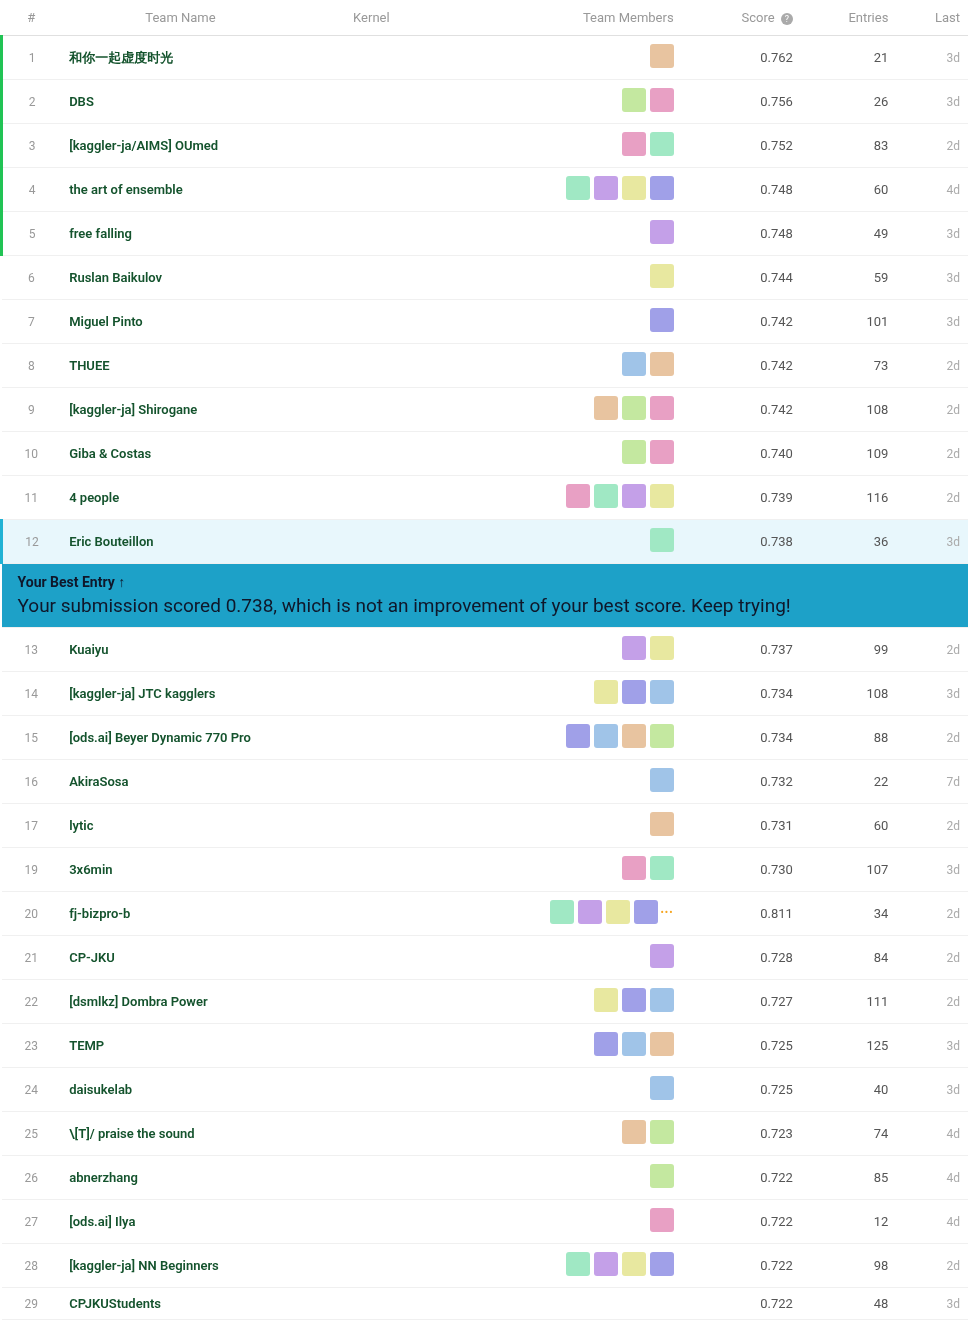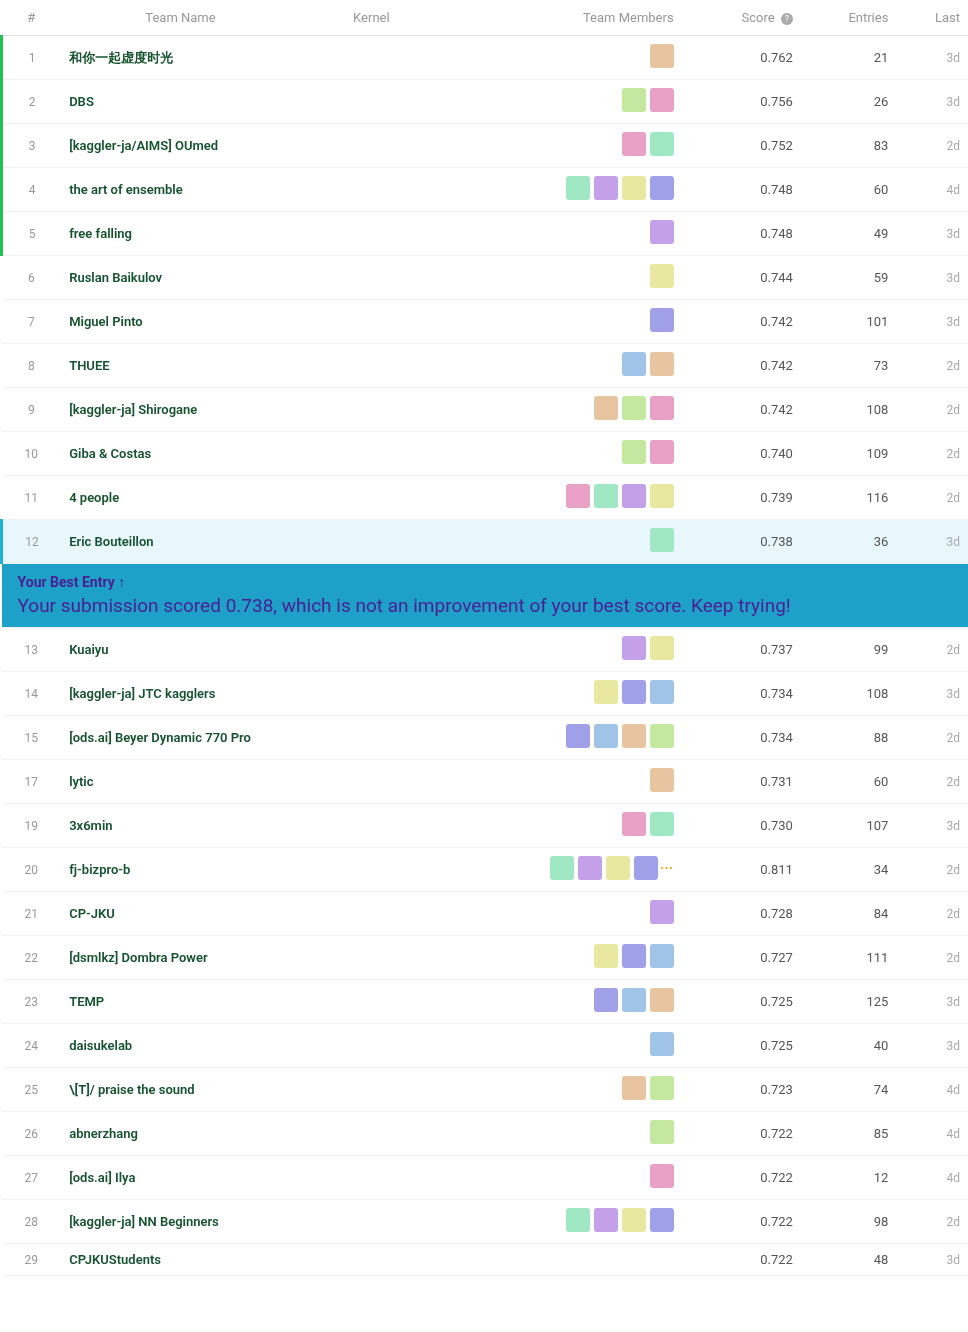--- a/index.html
+++ b/index.html
@@ -72,21 +72,21 @@
     }
     .row-highlight {
       background: #e8f7fc !important;
       border-left: 3px solid #20b2d4;
     }
     .row-top { border-left: 3px solid #21c354; }
 
     
     .best-entry-banner {
       background: #1da1c8;
-      color: #4c1d95;
+      color: #0f172a;
       padding: 10px 16px;
     }
     .best-entry-banner .title {
       font-weight: bold;
       font-size: 14px;
       margin-bottom: 4px;
       display: flex;
       align-items: center;
       gap: 6px;
     }
@@ -335,20 +335,31 @@
             <span class="avatar" style="background: rgb(160, 160, 232);"></span>
             <span class="avatar" style="background: rgb(160, 196, 232);"></span>
             <span class="avatar" style="background: rgb(232, 196, 160);"></span>
             <span class="avatar" style="background: rgb(196, 232, 160);"></span>
           </div></td>
         <td class="score">0.734</td>
         <td class="entries">88</td>
         <td class="last">2d</td>
       </tr>
       <tr>
+        <td class="num">16</td>
+        <td class="team-name">AkiraSosa</td>
+        <td class="kernel"></td>
+        <td class="members"><div class="avatar-group">
+            <span class="avatar" style="background: rgb(160, 196, 232);"></span>
+          </div></td>
+        <td class="score">0.732</td>
+        <td class="entries">22</td>
+        <td class="last">7d</td>
+      </tr>
+      <tr>
         <td class="num">17</td>
         <td class="team-name">lytic</td>
         <td class="kernel"></td>
         <td class="members"><div class="avatar-group">
             <span class="avatar" style="background: rgb(232, 196, 160);"></span>
           </div></td>
         <td class="score">0.731</td>
         <td class="entries">60</td>
         <td class="last">2d</td>
       </tr>

